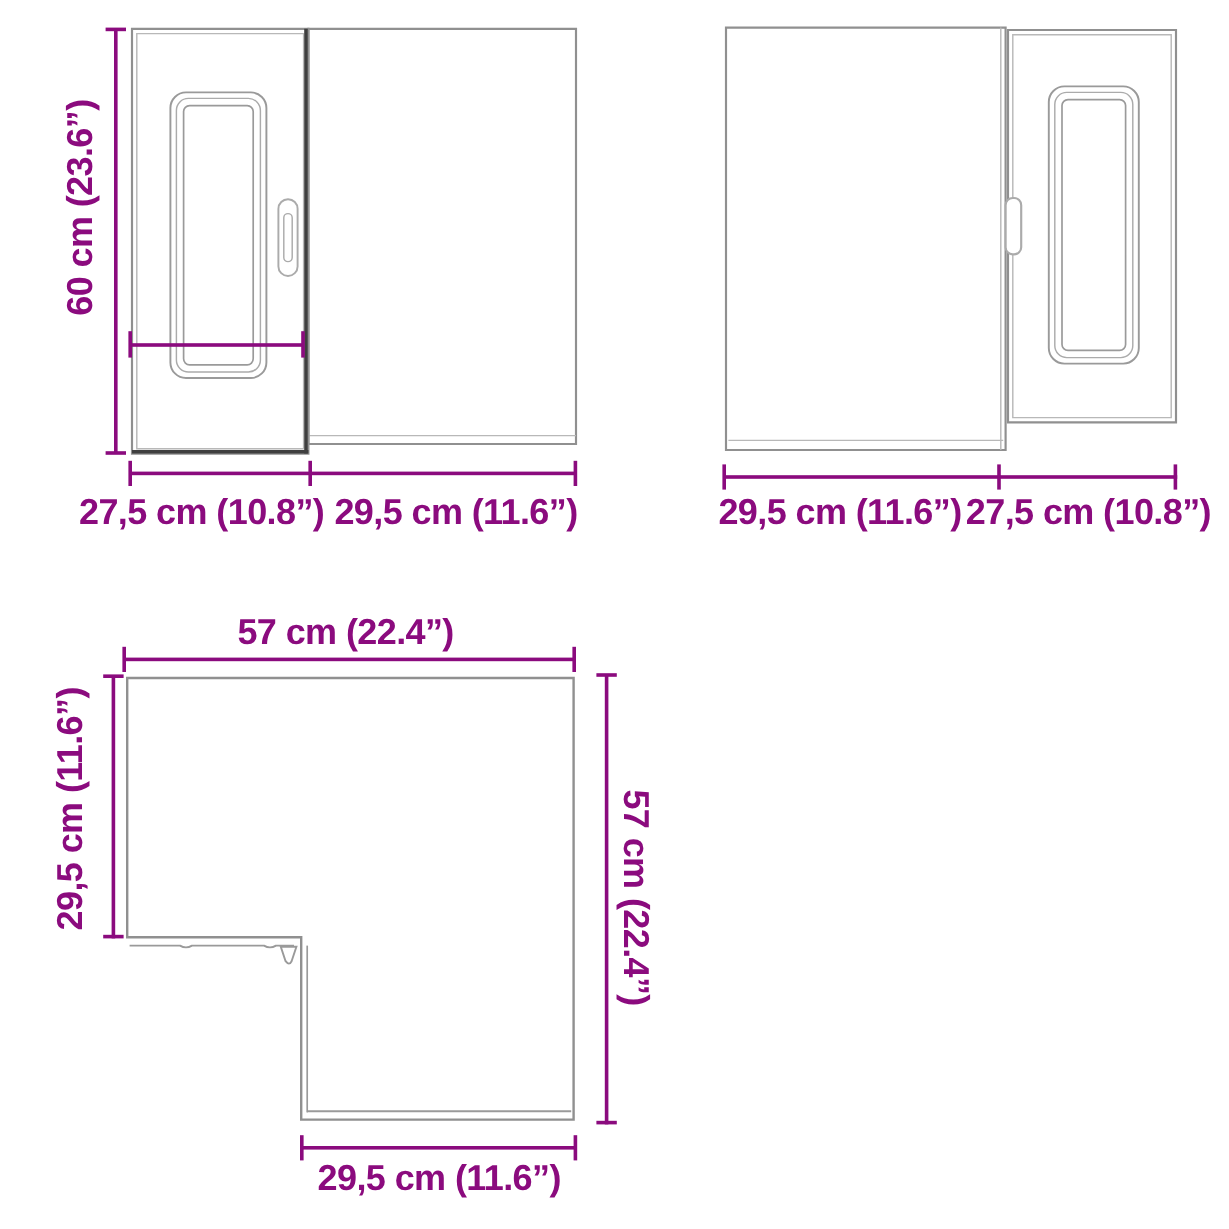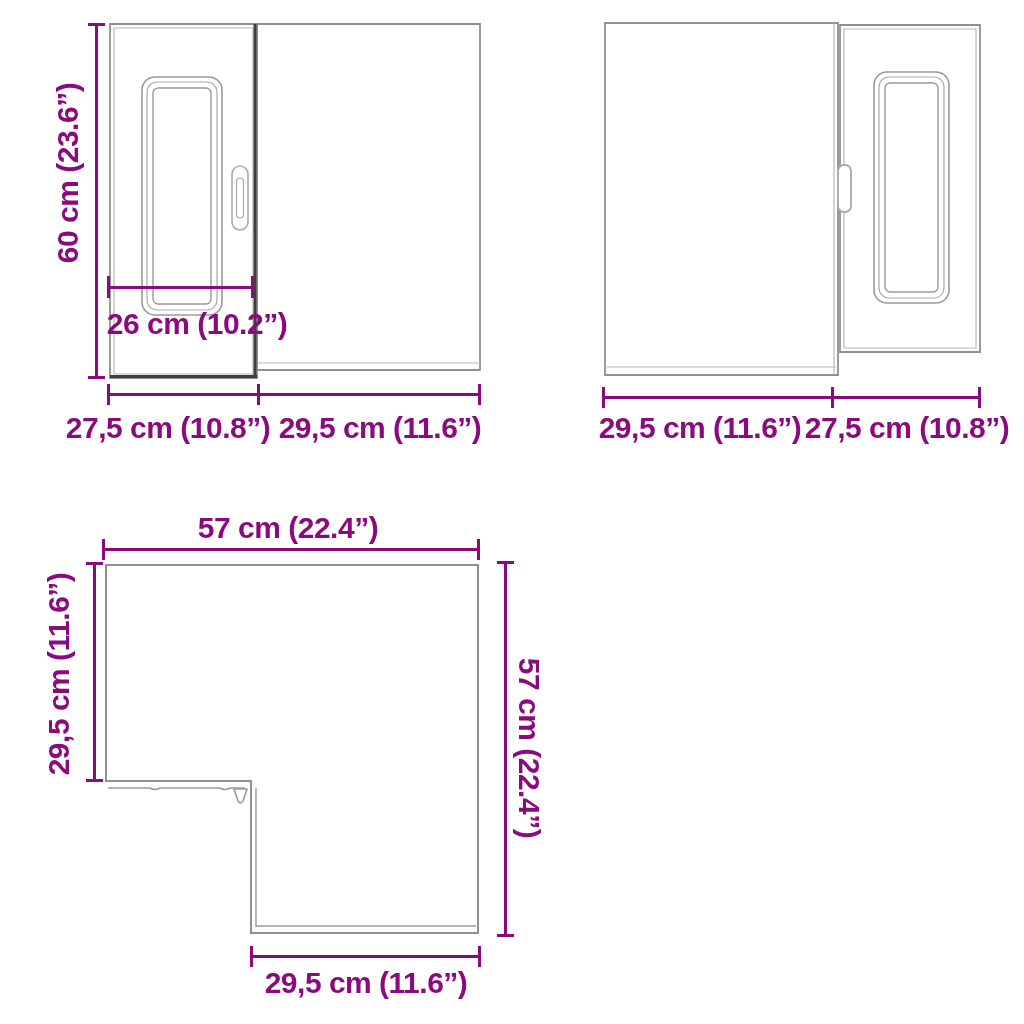--- a/index.html
+++ b/index.html
@@ -39,21 +39,20 @@
     </svg>
 
     <div class="dl" style="left:95px;top:24px;width:3px;height:354px"></div>
     <div class="dl" style="left:88px;top:23px;width:17px;height:3px"></div>
     <div class="dl" style="left:88px;top:376px;width:17px;height:3px"></div>
     <div class="dlabel rot-ccw" style="left:68px;top:173px">60 cm (23.6”)</div>
 
     <div class="dl" style="left:109px;top:286px;width:144px;height:3px"></div>
     <div class="dl" style="left:107px;top:276px;width:3px;height:22px"></div>
     <div class="dl" style="left:251px;top:276px;width:3px;height:22px"></div>
-    <div class="dlabel" style="left:197px;top:324px">26 cm (10.2”)</div>
 
     <div class="dl" style="left:108px;top:393px;width:372px;height:3px"></div>
     <div class="dl" style="left:107px;top:384px;width:3px;height:21px"></div>
     <div class="dl" style="left:257px;top:384px;width:3px;height:21px"></div>
     <div class="dl" style="left:478px;top:384px;width:3px;height:21px"></div>
     <div class="dlabel" style="left:168px;top:428px">27,5 cm (10.8”)</div>
     <div class="dlabel" style="left:380px;top:428px">29,5 cm (11.6”)</div>
   </div>
 
   <div class="view">

